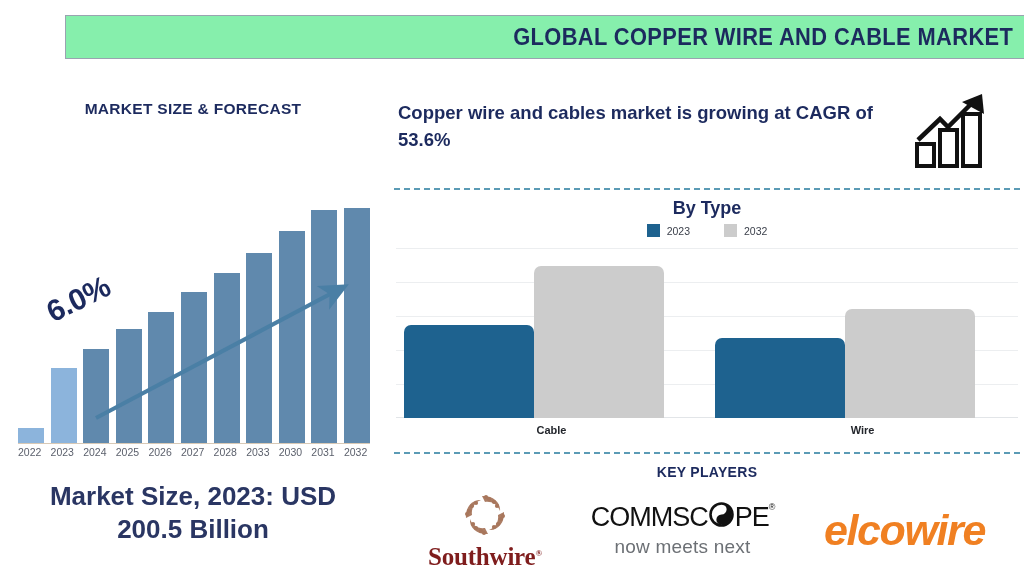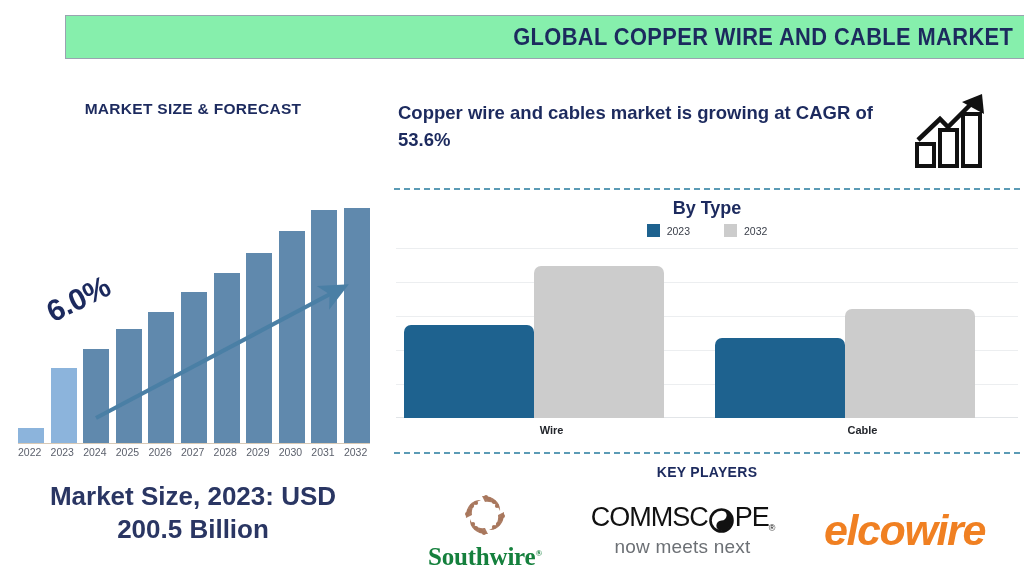--- a/index.html
+++ b/index.html
@@ -106,28 +106,28 @@
   .key-title{
     position:absolute;left:0;top:384px;width:634px;text-align:center;
     font-size:14px;font-weight:bold;color:#1c2a5e;letter-spacing:.3px;
   }
   .logos{
     position:absolute;left:0;top:404px;width:634px;height:92px;
     display:flex;align-items:center;
   }
   .logo-southwire{width:190px;display:flex;flex-direction:column;align-items:center;justify-content:center;}
   .southwire-name{
-    font-family:"Liberation Serif", serif;font-weight:bold;font-size:25px;color:#15803d;
+    font-family:"Liberation Serif", serif;font-weight:bold;font-size:25px;color:#7f1d1d;
     margin-top:1px;letter-spacing:-.2px;
   }
   .sup{font-size:9px;vertical-align:super;}
   .logo-commscope{width:205px;display:flex;flex-direction:column;align-items:center;}
   .cs-main{
     font-size:27px;letter-spacing:-1px;color:#111;
-    font-family:"Liberation Sans", sans-serif;display:flex;align-items:flex-end;
+    font-family:"Liberation Sans", sans-serif;display:flex;align-items:flex-start;
   }
   .cs-tag{font-size:19px;color:#6c7075;margin-top:3px;letter-spacing:.2px;}
   .logo-elcowire{
     flex:1;text-align:center;font-size:43px;font-style:italic;font-weight:bold;
     color:#f08022;letter-spacing:-1.4px;font-family:"Liberation Sans", sans-serif;
   }
 </style>
 </head>
 <body>
 
@@ -189,21 +189,21 @@
     </div>
 
     <div class="years" id="left-years">
         <span>2022</span>
         <span>2023</span>
         <span>2024</span>
         <span>2025</span>
         <span>2026</span>
         <span>2027</span>
         <span>2028</span>
-        <span>2029</span>
+        <span>2033</span>
         <span>2030</span>
         <span>2031</span>
         <span>2032</span>
       </div>
 
     <div class="ms-value">
       <span>Market Size, 2023: USD</span><br>
       <span>200.5 Billion</span>
     </div>
   </div>
@@ -250,22 +250,22 @@
             <div class="gbar b2" style="height: 89.2857%; background: rgb(204, 204, 204);"></div>
           </div>
           <div class="group">
             <div class="gbar b1" style="height: 47.3214%; background: rgb(30, 98, 143);"></div>
             <div class="gbar b2" style="height: 64.2857%; background: rgb(204, 204, 204);"></div>
           </div>
         </div>
     </div>
 
     <div class="cat-labels" id="cat-labels">
+        <div>Cable</div>
         <div>Wire</div>
-        <div>Cable</div>
       </div>
 
     <div class="dashed d2"></div>
 
     <div class="key-title">KEY PLAYERS</div>
 
     <div class="logos">
 
       <div class="logo-southwire">
         <svg width="58" height="52" viewBox="0 0 58 52">

